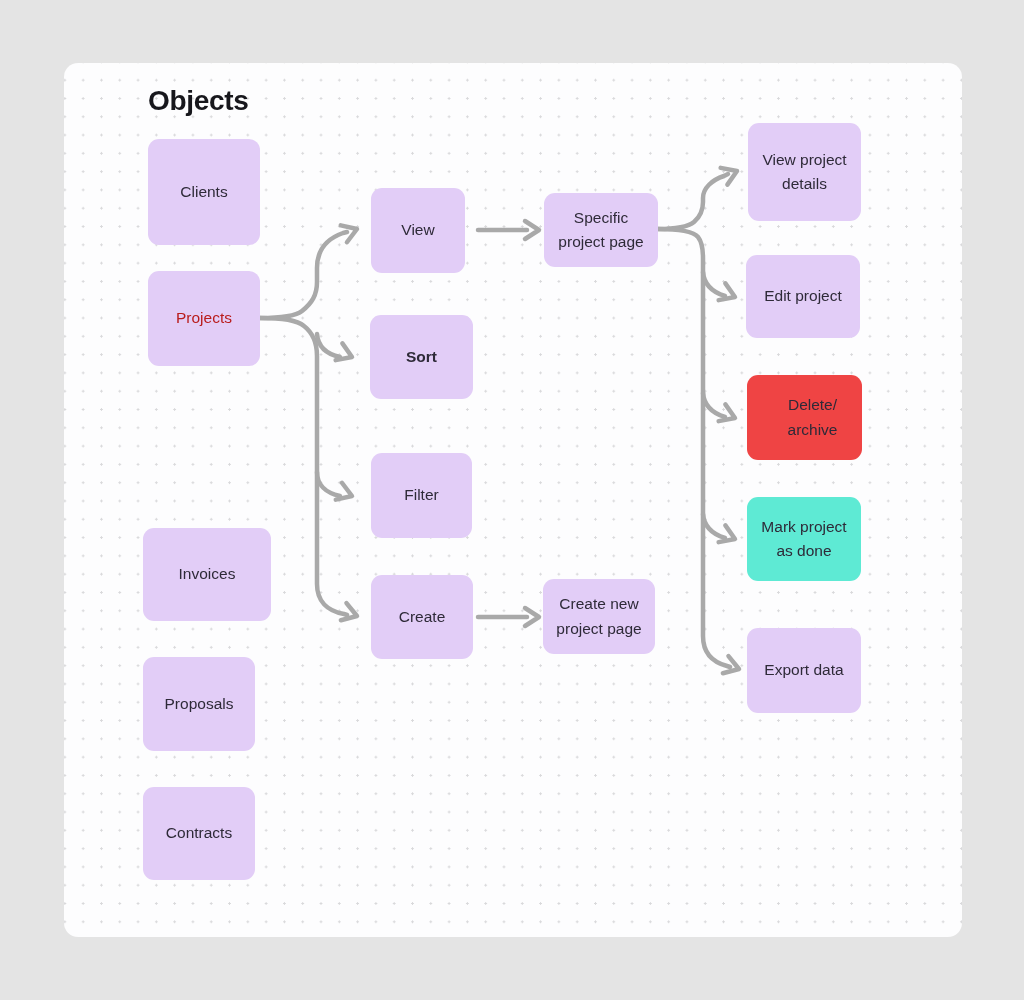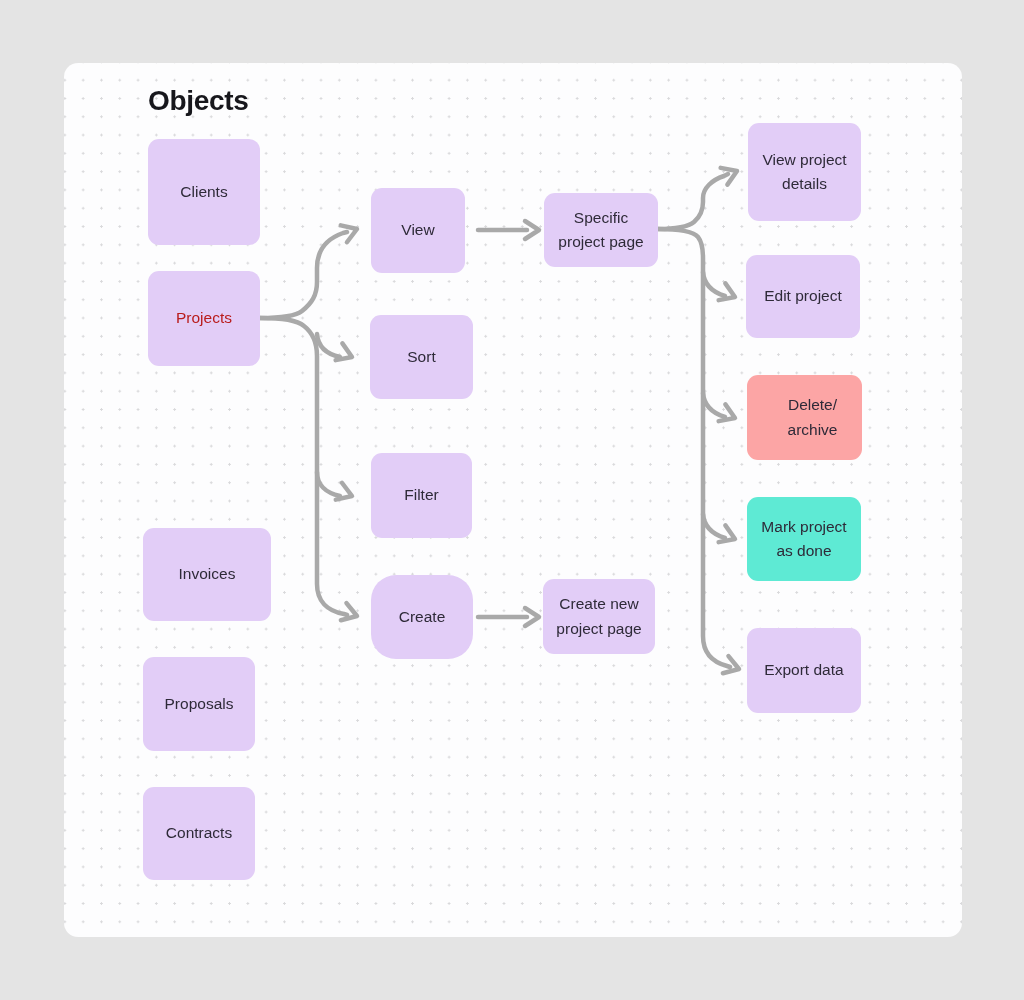--- a/index.html
+++ b/index.html
@@ -101,28 +101,28 @@
       <path class="wire" d="M703,514 C704,526 712,534 725,538"></path>
       <path class="head" d="M-14,-9 L0,0 L-14,9" transform="translate(735,539) rotate(22)"></path>
     </g>
   </svg>
 <div class="node" style="left: 148px; top: 139px; width: 112px; height: 106px; background: rgb(226, 205, 247); color: rgb(46, 42, 56);">Clients</div>
     <div class="node" style="left: 148px; top: 271px; width: 112px; height: 95px; background: rgb(226, 205, 247); color: #b91c1c;">Projects</div>
     <div class="node" style="left: 143px; top: 528px; width: 128px; height: 93px; background: rgb(226, 205, 247); color: rgb(46, 42, 56);">Invoices</div>
     <div class="node" style="left: 143px; top: 657px; width: 112px; height: 94px; background: rgb(226, 205, 247); color: rgb(46, 42, 56);">Proposals</div>
     <div class="node" style="left: 143px; top: 787px; width: 112px; height: 93px; background: rgb(226, 205, 247); color: rgb(46, 42, 56);">Contracts</div>
     <div class="node" style="left: 371px; top: 188px; width: 94px; height: 85px; background: rgb(226, 205, 247); color: rgb(46, 42, 56);">View</div>
-    <div class="node" style="left: 370px; top: 315px; width: 103px; height: 84px; background: rgb(226, 205, 247); color: rgb(46, 42, 56);">Sort</div>
+    <div class="node" style="left: 370px; top: 315px; width: 103px; height: 84px; background: rgb(226, 205, 247); color: rgb(46, 42, 56); font-weight: bold;">Sort</div>
     <div class="node" style="left: 371px; top: 453px; width: 101px; height: 85px; background: rgb(226, 205, 247); color: rgb(46, 42, 56);">Filter</div>
-    <div class="node" style="left: 371px; top: 575px; width: 102px; height: 84px; background: rgb(226, 205, 247); color: rgb(46, 42, 56); border-radius: 25px;">Create</div>
+    <div class="node" style="left: 371px; top: 575px; width: 102px; height: 84px; background: rgb(226, 205, 247); color: rgb(46, 42, 56);">Create</div>
     <div class="node" style="left: 544px; top: 193px; width: 114px; height: 74px; background: rgb(226, 205, 247); color: rgb(46, 42, 56);">Specific
 project page</div>
     <div class="node" style="left: 543px; top: 579px; width: 112px; height: 75px; background: rgb(226, 205, 247); color: rgb(46, 42, 56);">Create new
 project page</div>
     <div class="node" style="left: 748px; top: 123px; width: 113px; height: 98px; background: rgb(226, 205, 247); color: rgb(46, 42, 56);">View project
 details</div>
     <div class="node" style="left: 746px; top: 255px; width: 114px; height: 83px; background: rgb(226, 205, 247); color: rgb(46, 42, 56);">Edit project</div>
-    <div class="node" style="left: 747px; top: 375px; width: 115px; height: 85px; background: #fca5a5; color: rgb(46, 42, 56); padding-left: 24px;">Delete/
+    <div class="node" style="left: 747px; top: 375px; width: 115px; height: 85px; background: #ef4444; color: rgb(46, 42, 56); padding-left: 24px;">Delete/
 archive</div>
     <div class="node" style="left: 747px; top: 497px; width: 114px; height: 84px; background: #5eead4; color: rgb(46, 42, 56);">Mark project
 as done</div>
     <div class="node" style="left: 747px; top: 628px; width: 114px; height: 85px; background: rgb(226, 205, 247); color: rgb(46, 42, 56);">Export data</div>
   </div>
 
 </body></html>

